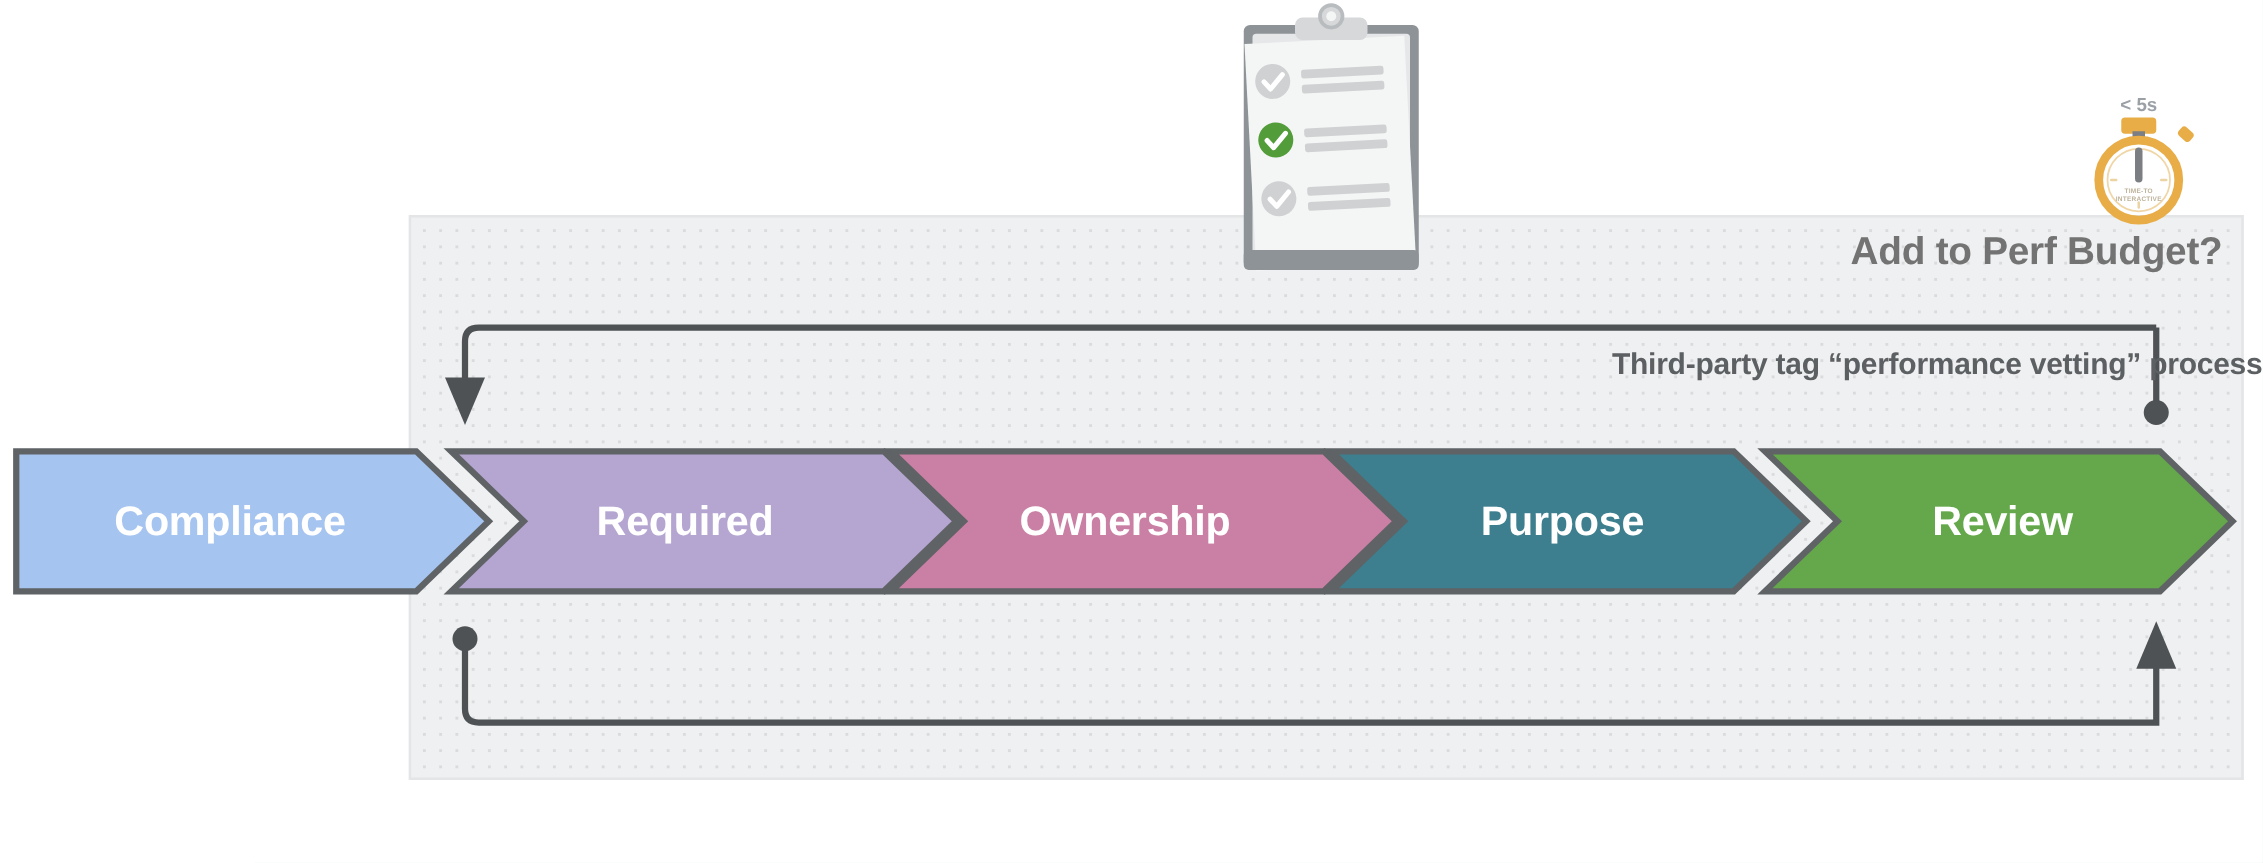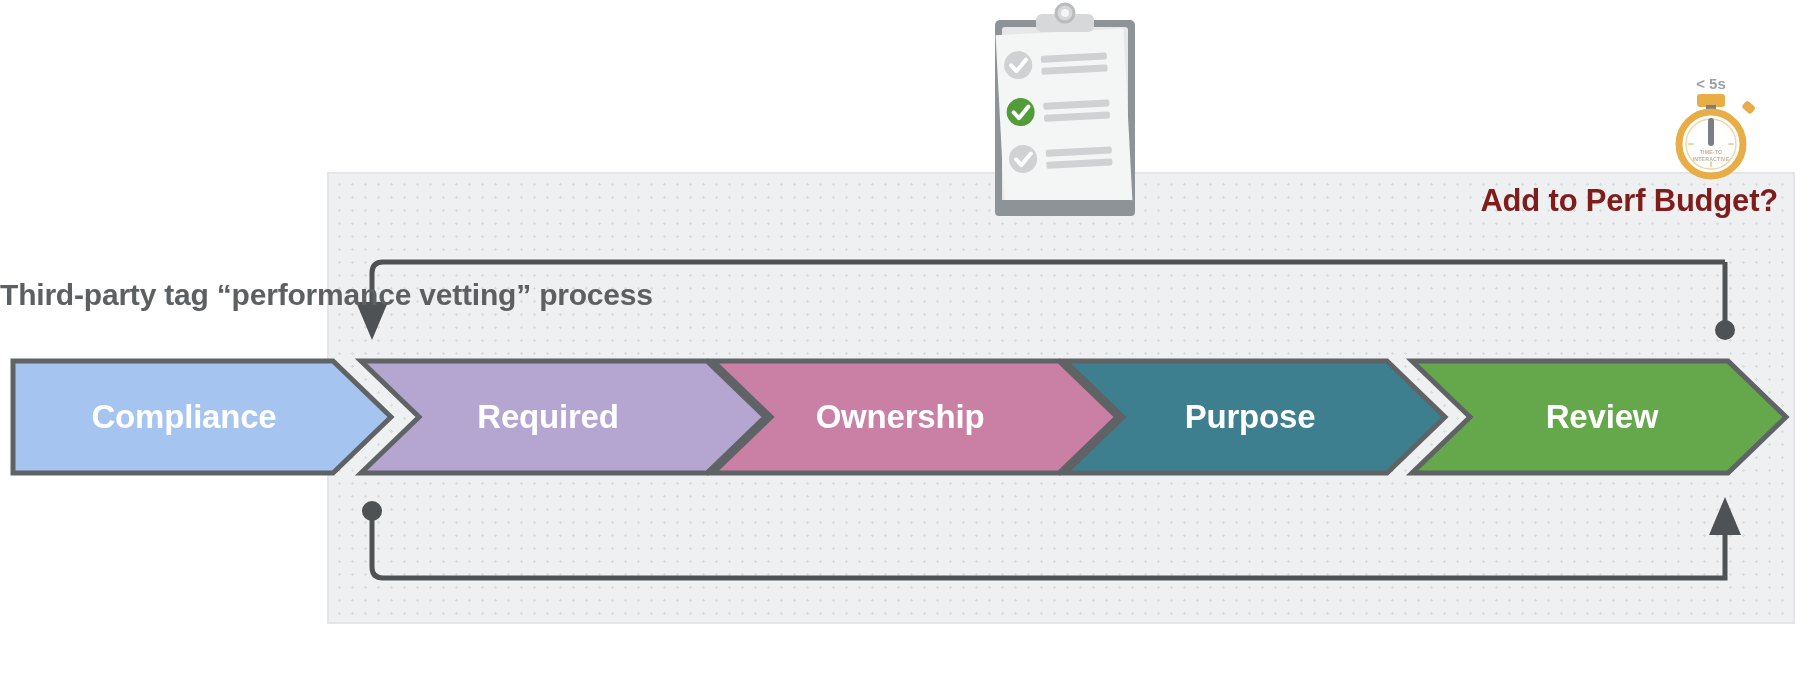--- a/index.html
+++ b/index.html
@@ -37,32 +37,32 @@
     box-sizing: border-box;
   }
 
   
   .perf-budget {
     position: absolute;
     right: 32px;
     top: 183px;
     font-size: 31px;
     font-weight: bold;
-    color: #7f1d1d;
+    color: #737373;
     letter-spacing: -0.2px;
     white-space: nowrap;
   }
 
   .process-title {
     position: absolute;
     left: 0;
     right: 0;
     top: 278px;
-    text-align: left;
-    font-size: 30px;
+    text-align: right;
+    font-size: 24px;
     font-weight: bold;
     color: #5d6063;
     letter-spacing: -0.2px;
     white-space: nowrap;
   }
 
   
   svg.layer {
     position: absolute;
     left: 0; top: 0;

